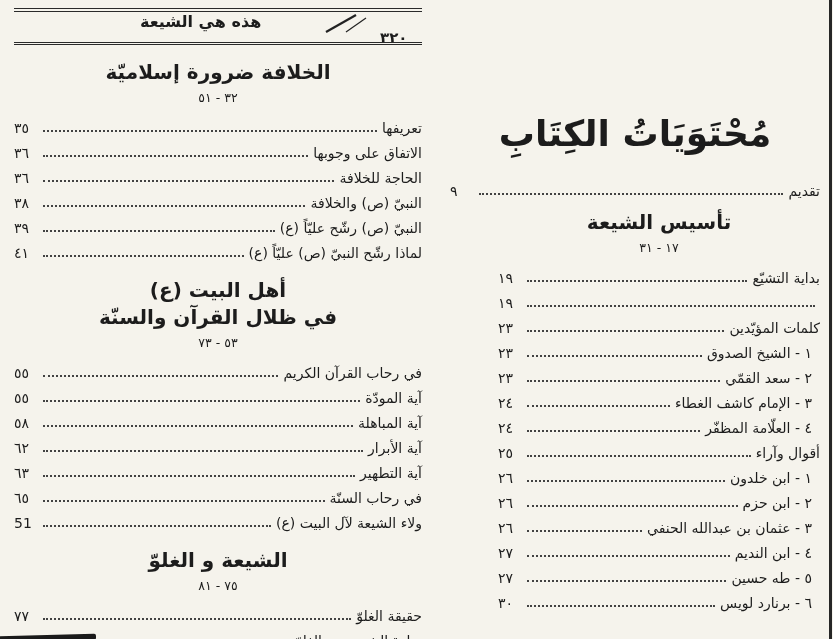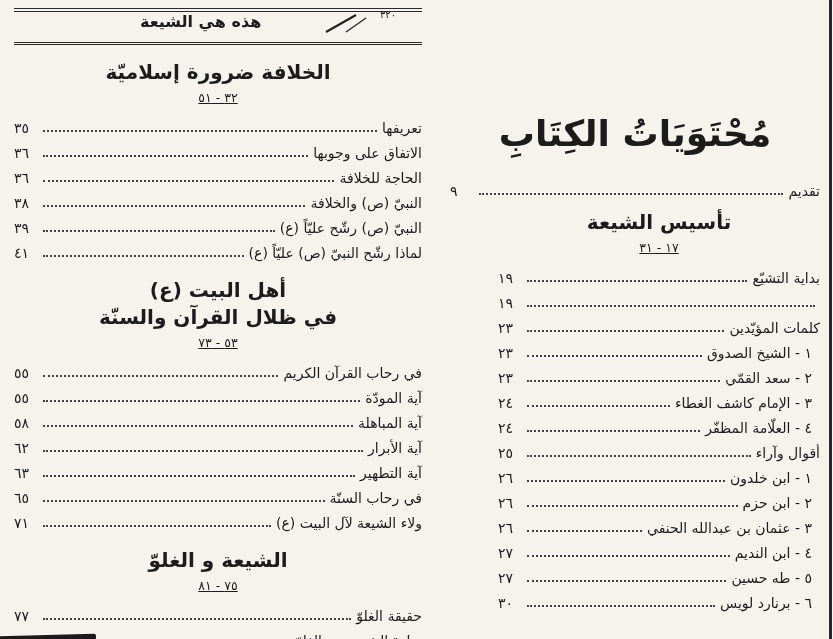--- a/index.html
+++ b/index.html
@@ -24,32 +24,32 @@
   .scan-corner{position:absolute;left:-4px;bottom:-2px;width:100px;height:6px;background:#1a1a1a;transform:skewY(-1.5deg);border-radius:2px;}
 
   
   .left-page{position:absolute;left:14px;top:8px;width:408px;}
   .running-header{position:relative;height:37px;border-top:1.5px solid var(--rule);border-bottom:1.5px solid var(--rule);}
   .running-header::before{content:"";position:absolute;top:1.5px;left:0;right:0;border-top:1px solid var(--rule);}
   .running-header::after{content:"";position:absolute;bottom:1.5px;left:0;right:0;border-bottom:1px solid var(--rule);}
   .header-title{position:absolute;left:126px;top:3px;font-size:16px;font-weight:bold;white-space:nowrap;}
   .header-flourish{position:absolute;left:310px;top:4px;width:44px;height:21px;}
   .header-flourish svg{display:block;}
-  .header-pageno{position:absolute;left:366px;top:0;font-size:10px;font-weight:normal;}
+  .header-pageno{position:absolute;left:366px;top:20px;font-size:15px;font-weight:bold;}
 
   
   .right-page{position:absolute;left:450px;top:100px;width:370px;}
   .contents-title{font-size:36px;font-weight:bold;text-align:center;line-height:1.55;padding-top:6px;white-space:nowrap;}
   .front-entries{margin-top:14px;}
 
   
   .toc-section{margin-top:14px;}
   .right-page .toc-section{margin-top:8px;margin-left:48px;}
   .section-title{font-size:20px;font-weight:bold;text-align:center;line-height:1.35;}
-  .page-range{font-size:12.5px;text-align:center;margin-top:4px;margin-bottom:8px;letter-spacing:0;text-decoration:underline;}
+  .page-range{font-size:12.5px;text-align:center;margin-top:4px;margin-bottom:8px;letter-spacing:0;}
   .toc-list{margin-top:2px;}
   .toc-row{display:flex;align-items:flex-end;height:25px;font-size:14px;}
   .toc-row.indent{padding-right:8px;}
   .toc-label{white-space:nowrap;line-height:1.35;}
   .toc-dots{flex:1 1 auto;min-width:10px;border-bottom:2px dotted var(--dots);margin:0 5px 6px 5px;}
   .toc-page{white-space:nowrap;min-width:24px;text-align:left;line-height:1.35;}
 </style>
 </head>
 <body>
 
@@ -134,21 +134,21 @@
               <span class="toc-page">٦٣</span>
             </div>
             <div class="toc-row">
               <span class="toc-label">في رحاب السنّة</span>
               <span class="toc-dots"></span>
               <span class="toc-page">٦٥</span>
             </div>
             <div class="toc-row">
               <span class="toc-label">ولاء الشيعة لآل البيت (ع)</span>
               <span class="toc-dots"></span>
-              <span class="toc-page">٧١</span>
+              <span class="toc-page">51</span>
             </div>
           </div>
         </div>
         <div class="toc-section">
           <div class="section-title">الشيعة و الغلوّ</div>
           <div class="page-range">٧٥ - ٨١</div>
           <div class="toc-list">
             <div class="toc-row">
               <span class="toc-label">حقيقة الغلوّ</span>
               <span class="toc-dots"></span>

